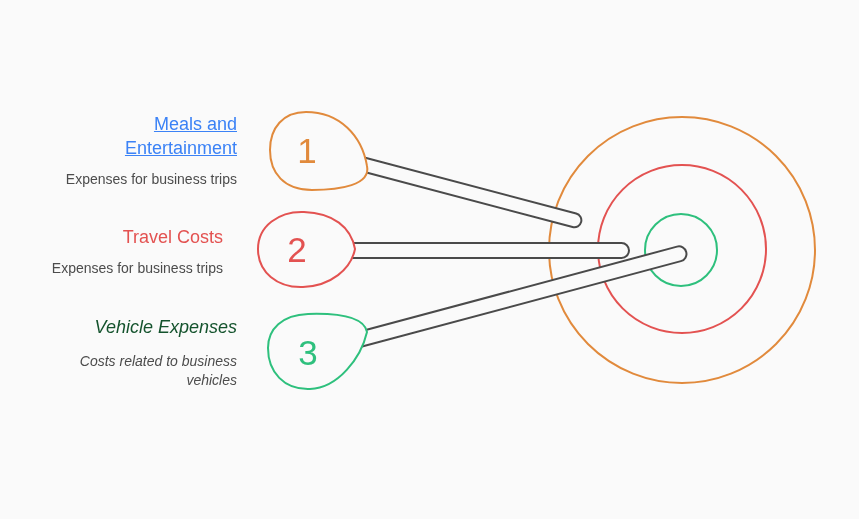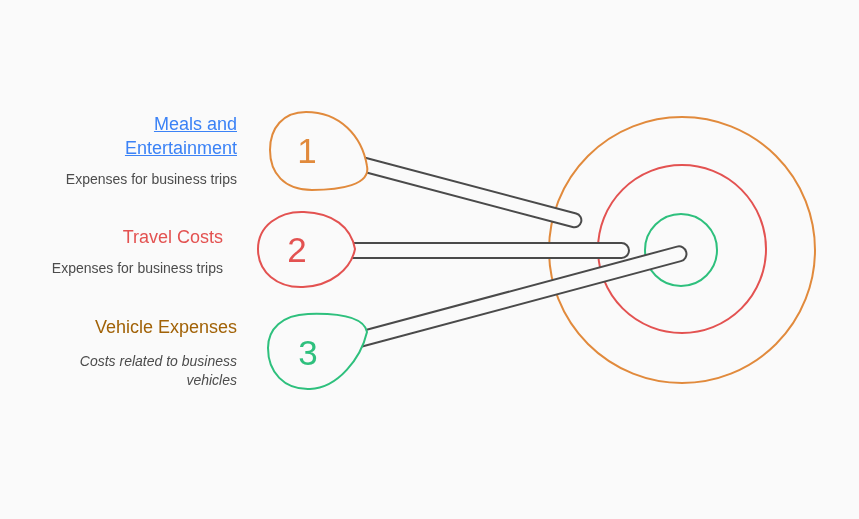--- a/index.html
+++ b/index.html
@@ -60,17 +60,17 @@
     <span class="title" style="color: #3b82f6; text-decoration: underline;">Meals and Entertainment</span>
     <span class="desc">Expenses for business trips</span>
   </div>
 
   <div class="label" id="label-2">
     <span class="title" style="color: rgb(227, 82, 81);">Travel Costs</span>
     <span class="desc">Expenses for business trips</span>
   </div>
 
   <div class="label" id="label-3">
-    <span class="title" style="color: #a16207;">Vehicle Expenses</span>
+    <span class="title" style="color: #14532d; font-style: italic;">Vehicle Expenses</span>
     <span class="desc">Costs related to business vehicles</span>
   </div>
 
 </div>
 
 </body></html>

